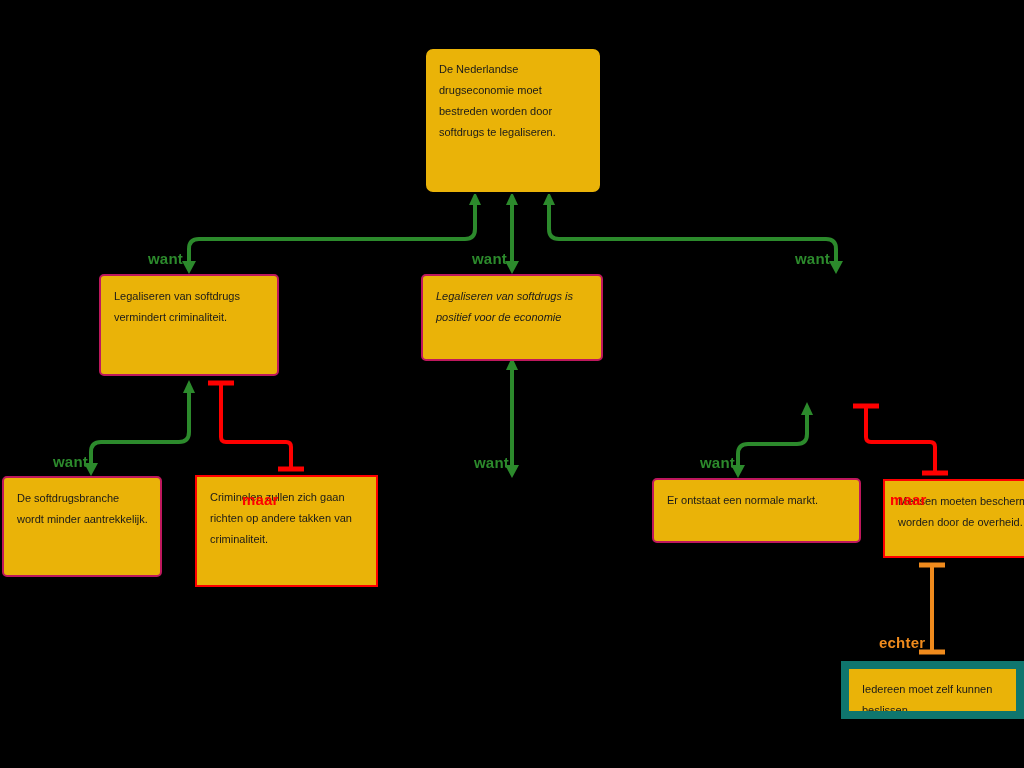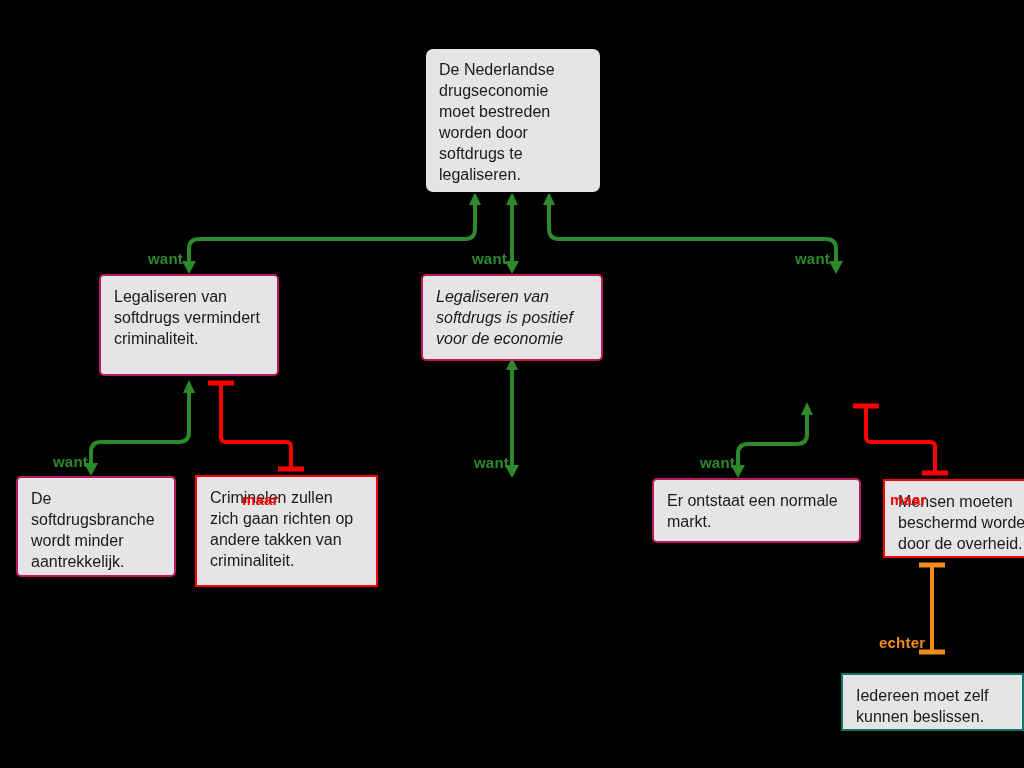--- a/index.html
+++ b/index.html
@@ -16,44 +16,43 @@
     background: #000000;
   }
   #wires {
     position: absolute;
     left: 0; top: 0;
     width: 1024px; height: 768px;
     pointer-events: none;
   }
   .node {
     position: absolute;
-    background: #e5e5e5;
+    background: #eab308;
     padding: 10px 12px 10px 13px;
-    font-size: 16px;
+    font-size: 11px;
     line-height: 21px;
     color: #1a1a1a;
     white-space: pre-line;
     overflow: hidden;
   }
   .node.claim {
     border: 2px solid #000000;
     border-radius: 9px;
   }
   .node.support {
     border: 2px solid #be185d;
     border-radius: 5px;
   }
   .node.objection {
     border: 2px solid #ff0000;
     border-radius: 0px;
   }
   .node.rebuttal {
-    border: 2px solid #0f766e;
+    border: 8px solid #0f766e;
     border-radius: 0px;
-    margin-top: 12px;
   }
   .edge-label {
     position: absolute;
     font-size: 15px;
     font-weight: bold;
     letter-spacing: 0.2px;
     line-height: 12px;
   }
   .edge-label.support { color: #2c8a2c; }
   .edge-label.objection { color: #ff0000; margin-top: 37px; }
@@ -118,21 +117,21 @@
       <path d="M932,566 L932,650" stroke="#f08b1d" stroke-width="4" fill="none"></path>
       <line x1="919" y1="565" x2="945" y2="565" stroke="#f08b1d" stroke-width="5"></line>
       <line x1="919" y1="652" x2="945" y2="652" stroke="#f08b1d" stroke-width="5"></line>
     </g>
 
   </svg>
 
   <div class="node claim" style="left: 424px; top: 47px; width: 178px; height: 147px;">De Nederlandse drugseconomie moet bestreden worden door softdrugs te legaliseren.</div>
   <div class="node support" style="left: 99px; top: 274px; width: 180px; height: 102px;">Legaliseren van softdrugs vermindert criminaliteit.</div>
   <div class="node support" style="left: 421px; top: 274px; width: 182px; height: 87px; font-style: italic;">Legaliseren van softdrugs is positief voor de economie</div>
-  <div class="node support" style="left: 16px; top: 476px; width: 160px; height: 101px;">De softdrugsbranche wordt minder aantrekkelijk.</div>
+  <div class="node support" style="left: 2px; top: 476px; width: 160px; height: 101px;">De softdrugsbranche wordt minder aantrekkelijk.</div>
   <div class="node objection" style="left: 195px; top: 475px; width: 183px; height: 112px;">Criminelen zullen zich gaan richten op andere takken van criminaliteit.</div>
   <div class="node support" style="left: 652px; top: 478px; width: 209px; height: 65px;">Er ontstaat een normale markt.</div>
   <div class="node objection" style="left: 847px; top: 479px; width: 177px; height: 79px; margin-left: 36px;">Mensen moeten beschermd worden door de overheid.</div>
   <div class="node rebuttal" style="left: 841px; top: 661px; width: 183px; height: 58px;">Iedereen moet zelf kunnen beslissen.</div>
 
   <div class="edge-label support" style="left: 148px; top: 253px;">want</div>
   <div class="edge-label support" style="left: 472px; top: 253px;">want</div>
   <div class="edge-label support" style="left: 795px; top: 253px;">want</div>
   <div class="edge-label support" style="left: 53px; top: 456px;">want</div>
   <div class="edge-label objection" style="left: 242px; top: 457px;">maar</div>

